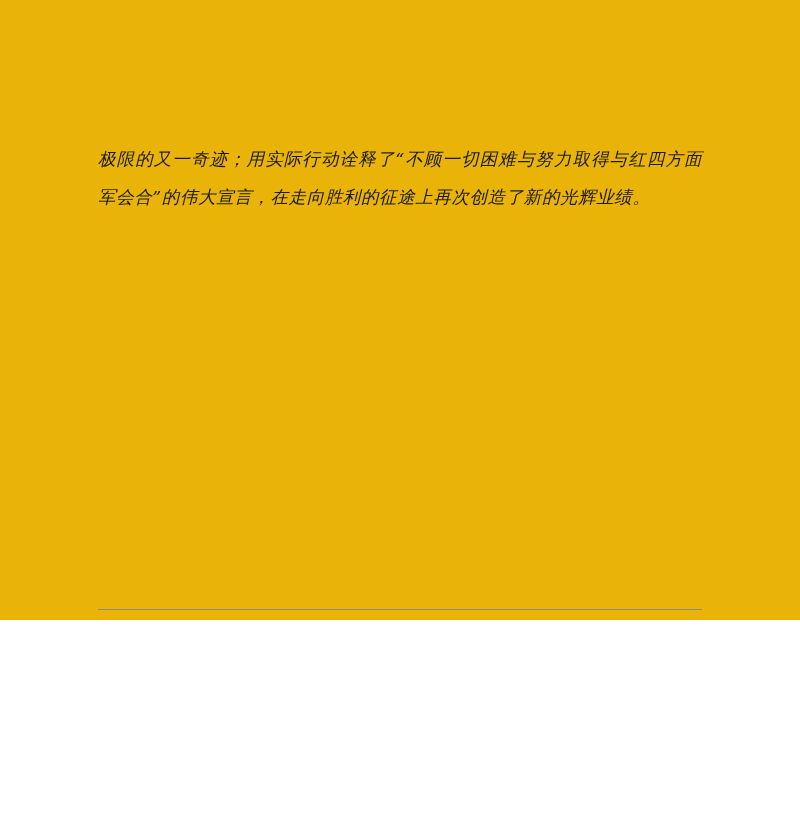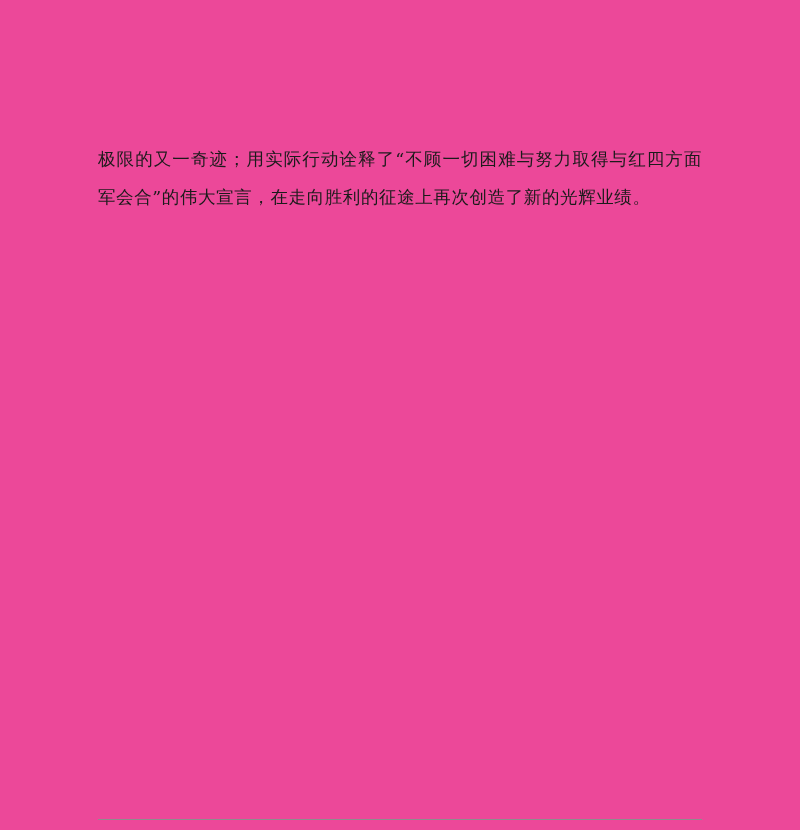--- a/index.html
+++ b/index.html
@@ -9,23 +9,24 @@
   body {
     width: 800px;
     height: 830px;
     background: #ffffff;
     font-family: "DejaVu Serif", "Liberation Serif", serif;
     overflow: hidden;
   }
   .page {
     position: relative;
     width: 800px;
-    height: 830px;
-    background: #ec4899;
+    height: 620px;
+    background: #eab308;
     box-sizing: border-box;
+    font-style: italic;
   }
   .text-body {
     position: absolute;
     left: 98px;
     top: 140px;
     width: 604px;
   }
   .para {
     margin: 0;
     font-size: 17.5px;

